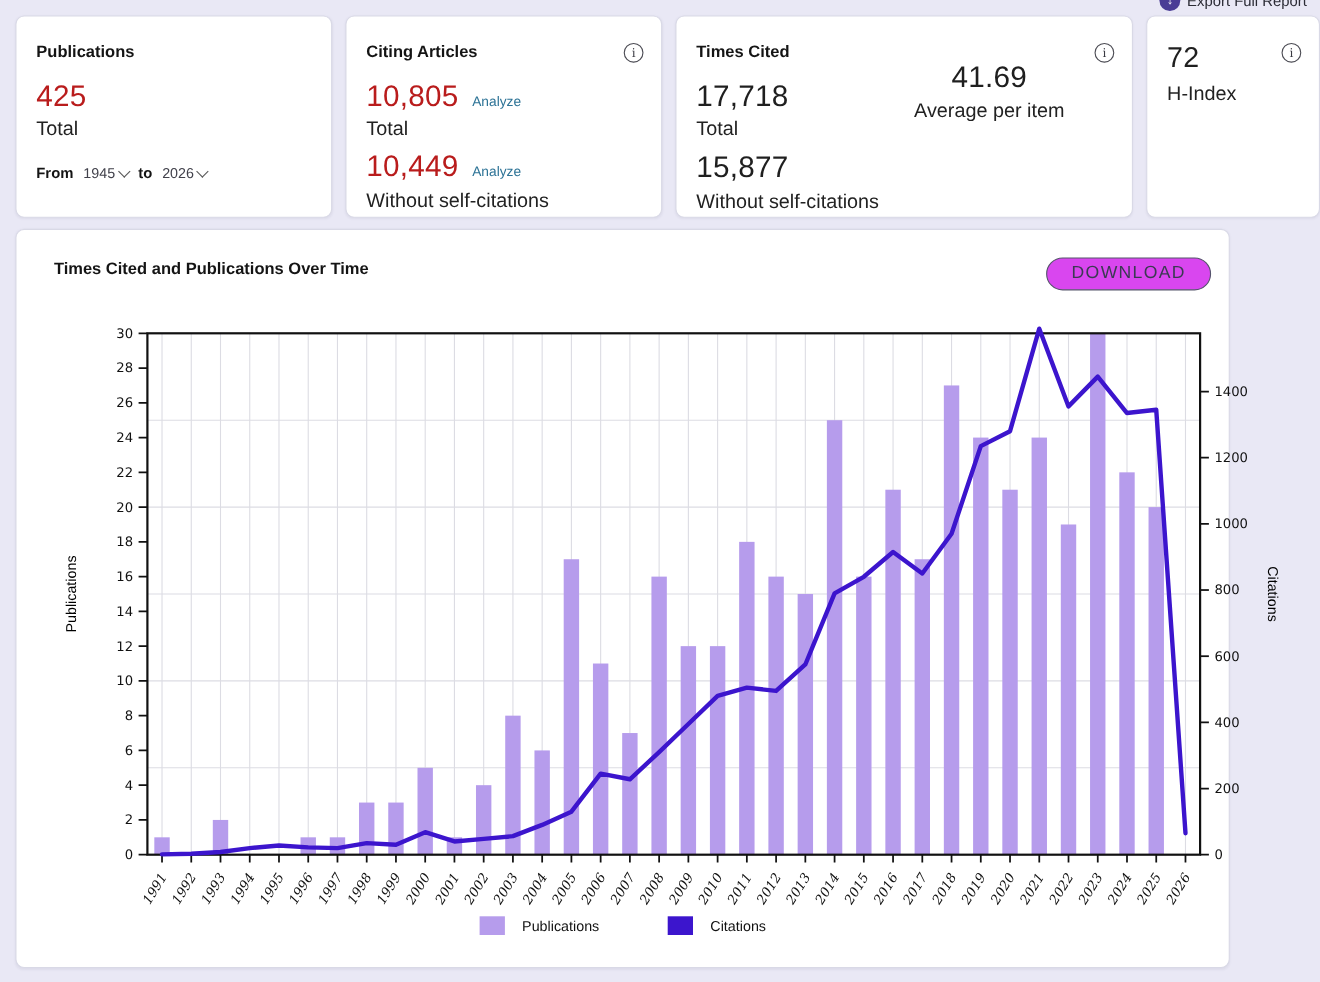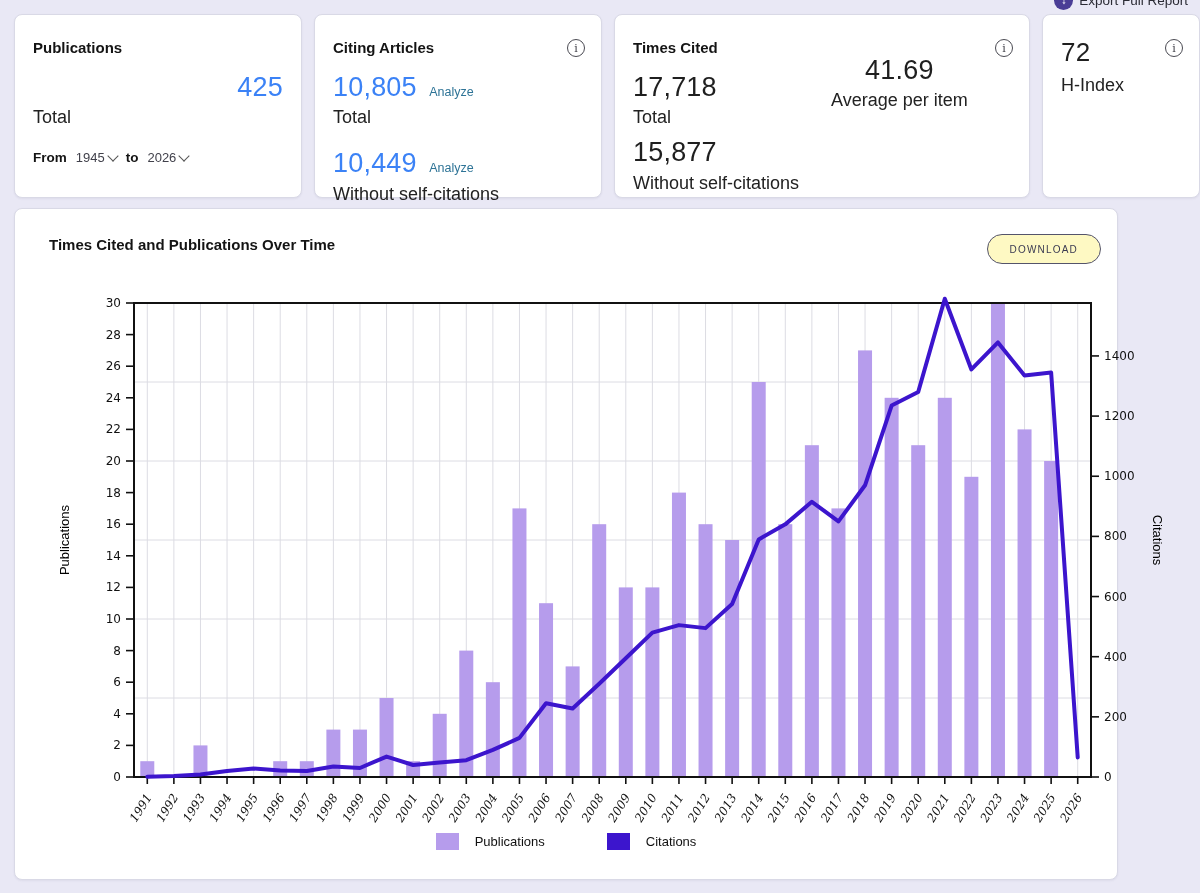--- a/index.html
+++ b/index.html
@@ -20,21 +20,21 @@
   .export-label{font-size:13.5px;color:#2b2b35;font-weight:400;}
 
   .cards-row{position:absolute;left:14px;top:14px;display:flex;gap:12px;}
   .card{
     background:#fff;border:1px solid #d9d9e6;border-radius:8px;height:184px;
     box-sizing:border-box;position:relative;box-shadow:0 1px 2px rgba(80,80,120,.08);
   }
   .card-pad{padding:24px 18px 0 18px;}
   .card-title{font-size:15px;font-weight:700;color:#141414;}
   .big-num{font-size:27px;line-height:1.05;margin-top:17px;letter-spacing:.2px;}
-  .blue{color:#3b82f6;text-align:right;}
+  .blue{color:#b91c1c;}
   .dark{color:#1f1f1f;}
   .sub-label{font-size:18px;color:#222;margin-top:6px;}
   .analyze{font-size:12.5px;color:#2d7396;margin-left:8px;cursor:pointer;margin-top:37px;}
   .fromto{margin-top:22px;font-size:13.5px;display:flex;align-items:center;gap:9px;}
   .ft-word{font-weight:700;color:#141414;}
   .year-dd{font-size:13px;color:#41414b;display:flex;align-items:center;gap:4px;cursor:pointer;}
   .chev{
     width:7px;height:7px;border-right:1.4px solid #555;border-bottom:1.4px solid #555;
     transform:rotate(45deg);margin-top:-4px;
   }
@@ -46,23 +46,23 @@
   .tc-col2{position:absolute;left:216px;top:24px;text-align:center;}
 
   .chart-card{
     position:absolute;left:14px;top:208px;width:1104px;height:672px;
     background:#fff;border:1px solid #d9d9e6;border-radius:8px;
     box-shadow:0 1px 2px rgba(80,80,120,.08);box-sizing:border-box;
   }
   .chart-title{position:absolute;left:34px;top:27px;font-size:15px;font-weight:700;color:#141414;}
   .download-btn{
     position:absolute;top:25px;right:16px;height:30px;padding:0 22px;
-    border:1px solid #54546b;border-radius:16px;background:#fef9c3;
+    border:1px solid #54546b;border-radius:16px;background:#d946ef;
     display:flex;align-items:center;justify-content:center;
-    font-size:10px;letter-spacing:1.2px;color:#3a3a52;font-weight:400;cursor:pointer;
+    font-size:16px;letter-spacing:1.2px;color:#3a3a52;font-weight:400;cursor:pointer;
   }
   #chart-svg{position:absolute;left:0;top:70px;}
   .tick{font-size:12px;fill:#111;font-family:"DejaVu Sans",sans-serif;}
   .yearlab{font-size:12px;fill:#111;font-family:"DejaVu Serif",serif;font-style:italic;}
   .axis-title{font-size:13px;fill:#000;font-family:"Liberation Sans",sans-serif;}
   .legend{
     position:absolute;left:0;right:0;top:624px;display:flex;justify-content:center;
     gap:62px;align-items:center;
   }
   .legend-item{display:flex;align-items:center;gap:16px;}
@@ -99,21 +99,21 @@
 
   <div class="card card-pad" style="width:288px">
     <div class="card-title">Citing Articles</div>
     <div class="info-icon">i</div>
     <div>
       <span class="big-num blue" style="display:inline-block">10,805</span>
       <span class="analyze">Analyze</span>
     </div>
     <div class="sub-label">Total</div>
     <div style="margin-top:9px">
-      <span class="big-num blue" style="display:inline-block;margin-top:12px">10,449</span>
+      <span class="big-num blue" style="display:inline-block;margin-top:0">10,449</span>
       <span class="analyze">Analyze</span>
     </div>
     <div class="sub-label">Without self-citations</div>
   </div>
 
   <div class="card card-pad" style="width:416px">
     <div class="card-title">Times Cited</div>
     <div class="info-icon">i</div>
     <div class="big-num dark">17,718</div>
     <div class="sub-label">Total</div>

